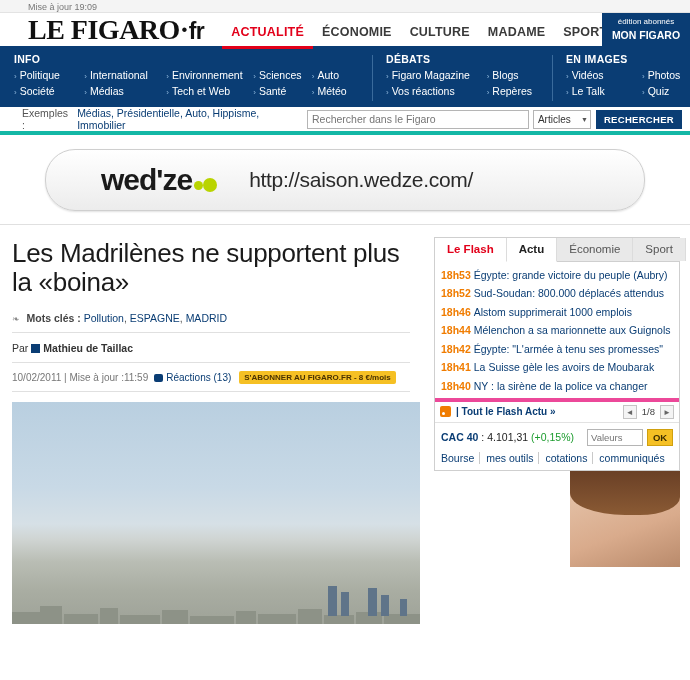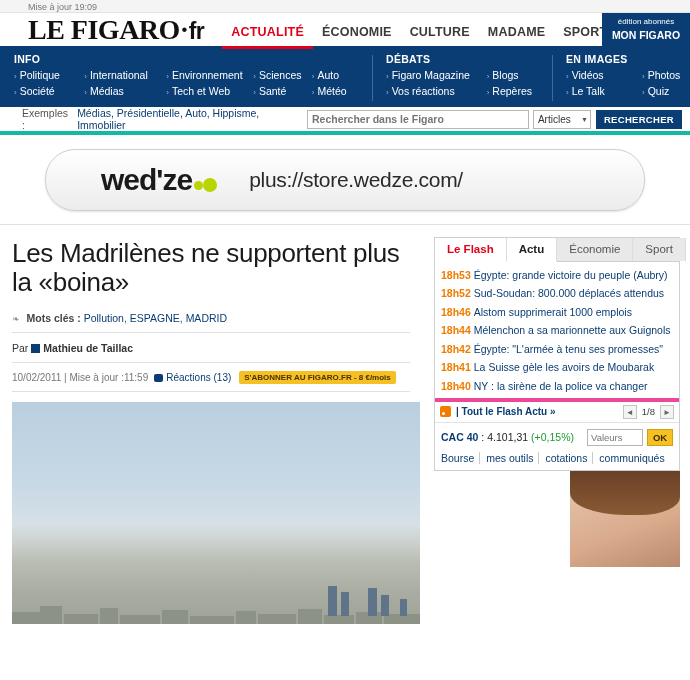--- a/index.html
+++ b/index.html
@@ -134,21 +134,20 @@
   .searchbar .ex-links { color: #0a3d74; margin-left: 4px; }
   .searchbar .ex-links a { color: #0a3d74; }
   .search-wrap { margin-left: auto; display: flex; align-items: center; padding-right: 8px; }
   .search-input {
     width: 222px; height: 19px;
     border: 1px solid #b5b5b5;
     font-size: 10.5px;
     color: #888;
     padding: 0 4px;
     background: #fff;
-    font-weight: bold;
   }
   .search-sel {
     width: 58px; height: 19px;
     border: 1px solid #b5b5b5;
     margin-left: 4px;
     font-size: 10px;
     color: #333;
     background: #fff;
     display: flex; align-items: center; justify-content: space-between;
     padding: 0 2px 0 4px;
@@ -557,21 +556,21 @@
     </div>
     <button class="search-btn">RECHERCHER</button>
   </div>
 </div>
 
 <div class="adzone">
   <a class="banner" href="#">
     <div class="brand">
       <span>wed'ze</span><span class="g1"></span><span class="g2"></span>
     </div>
-    <div class="url">plus://store.wedze.com/</div>
+    <div class="url">http://saison.wedze.com/</div>
   </a>
 </div>
 
 <div class="page">
 
   <div class="content">
     <h1 class="headline">Les Madrilènes ne supportent plus la «boina»</h1>
 
     <div class="kw">
       <span class="tag-ic">❧</span>

